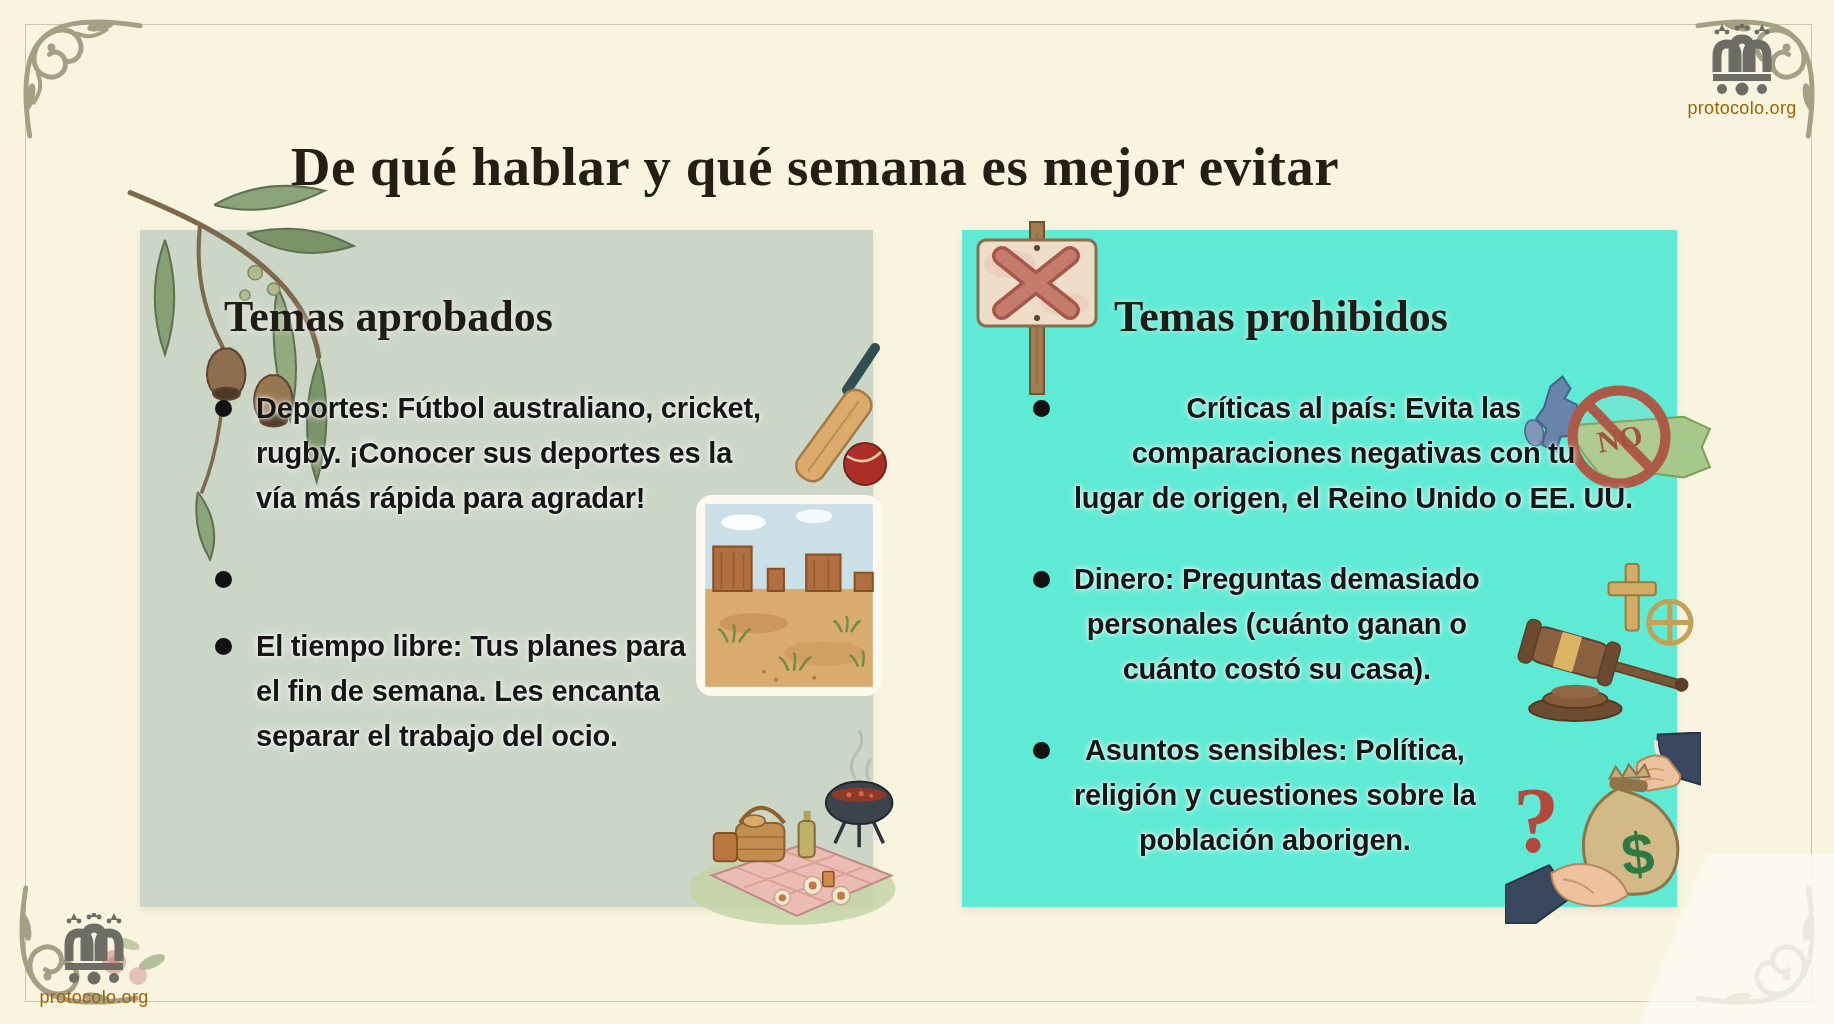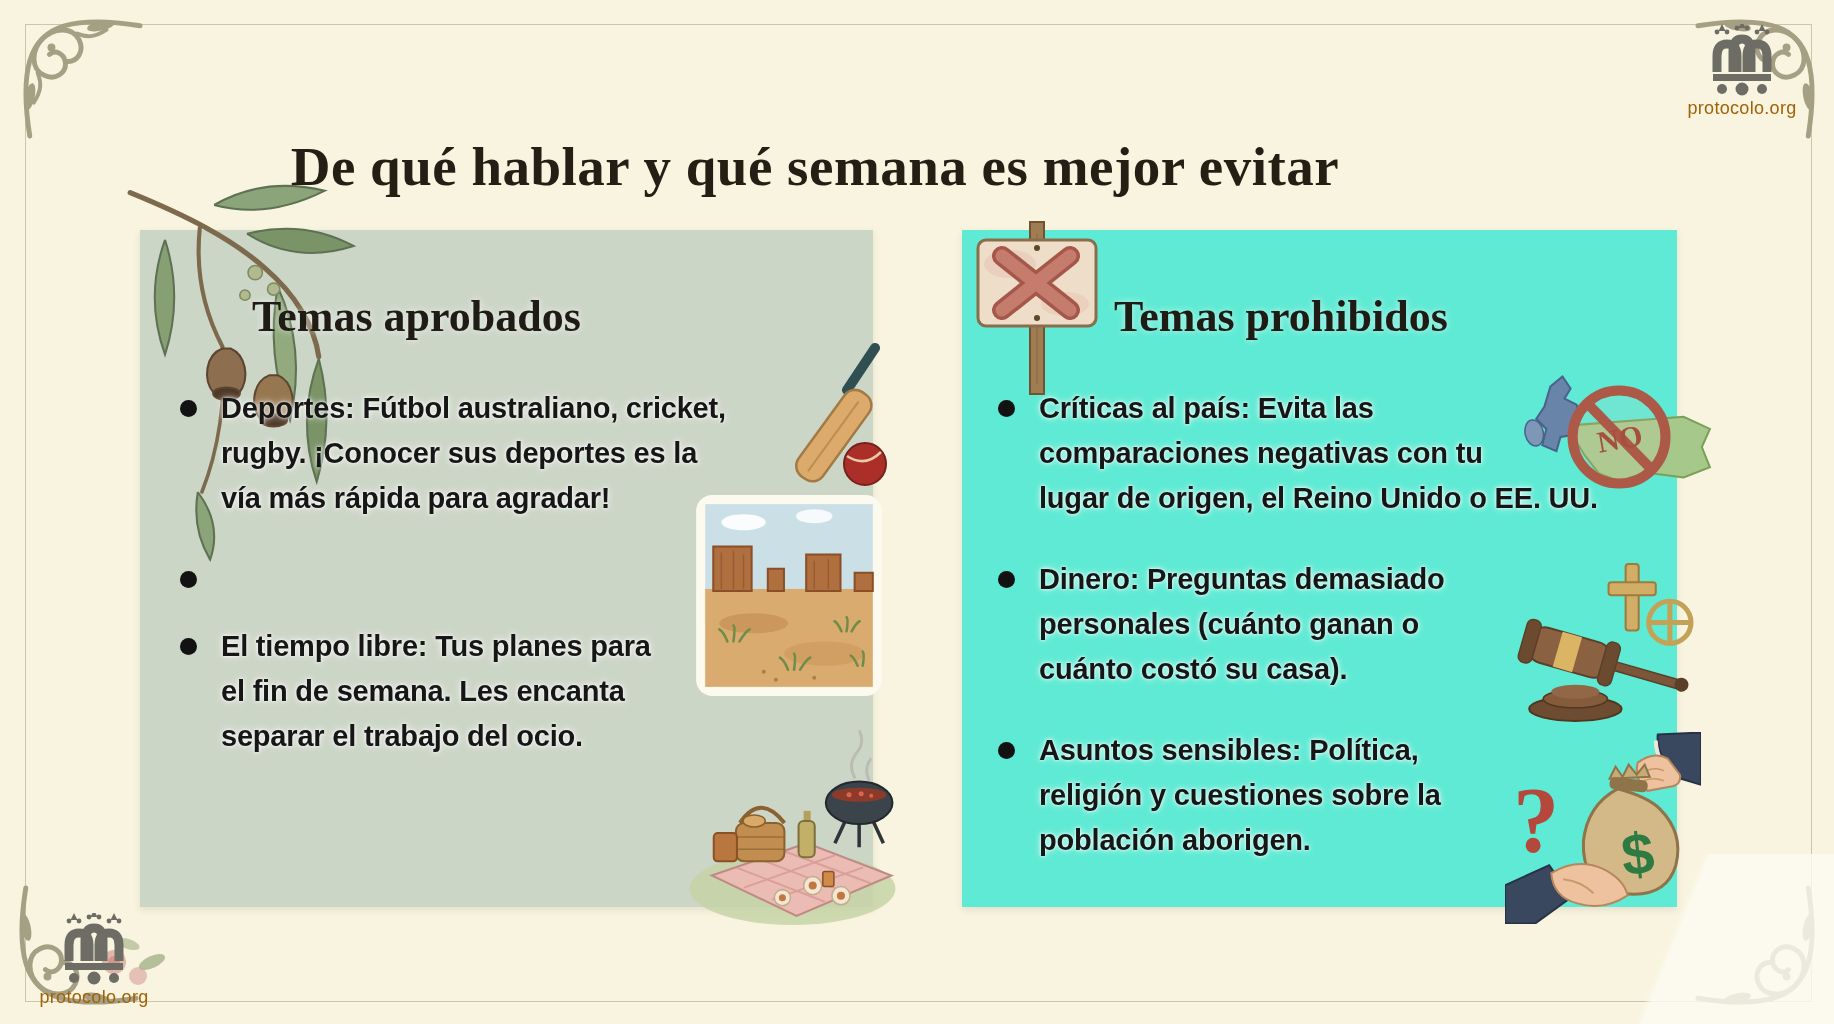--- a/index.html
+++ b/index.html
@@ -27,26 +27,26 @@
 
   .panel{position:absolute;top:230px;height:677px;box-shadow:0 3px 7px rgba(90,80,55,.12);}
   .panel.approved{left:140px;width:733px;background:#ccd6c7;}
   .panel.forbidden{left:962px;width:715px;background:#5eead4;}
 
   .panel-title{
     font-family:"Liberation Serif", serif;font-size:44px;color:#1f1b15;
     padding-top:24px;text-shadow:0 0 7px rgba(255,255,255,.65);
     position:relative;z-index:2;
   }
-  .approved .panel-title{margin-left:112px;}
+  .approved .panel-title{margin-left:84px;}
   .forbidden .panel-title{margin-left:152px;}
 
-  .bullets{position:absolute;left:0;top:156px;right:0;z-index:2;}
+  .bullets{position:absolute;left:0;top:156px;right:0;z-index:2;padding-left:35px;}
   .bullet{display:flex;margin:0 0 36px 40px;}
-  .forbidden .bullet{margin-left:36px;}
+  .forbidden .bullet{margin-left:36px;text-align:center;}
   .bullet .dot{flex:none;width:17px;height:17px;border-radius:50%;background:#121212;margin:14px 24px 0 0;}
   .bullet-text{
     font-size:29px;font-weight:700;line-height:45px;color:#161616;
     white-space:pre-line;letter-spacing:-.2px;
     text-shadow:0 0 3px rgba(255,255,255,.95),0 0 7px rgba(255,255,255,.85);
   }
 
   .illus{position:absolute;z-index:1;}
   .illus.eucalyptus{left:-16px;top:-56px;width:246px;height:390px;}
   .illus.cricket{right:-24px;top:112px;width:120px;height:150px;}

